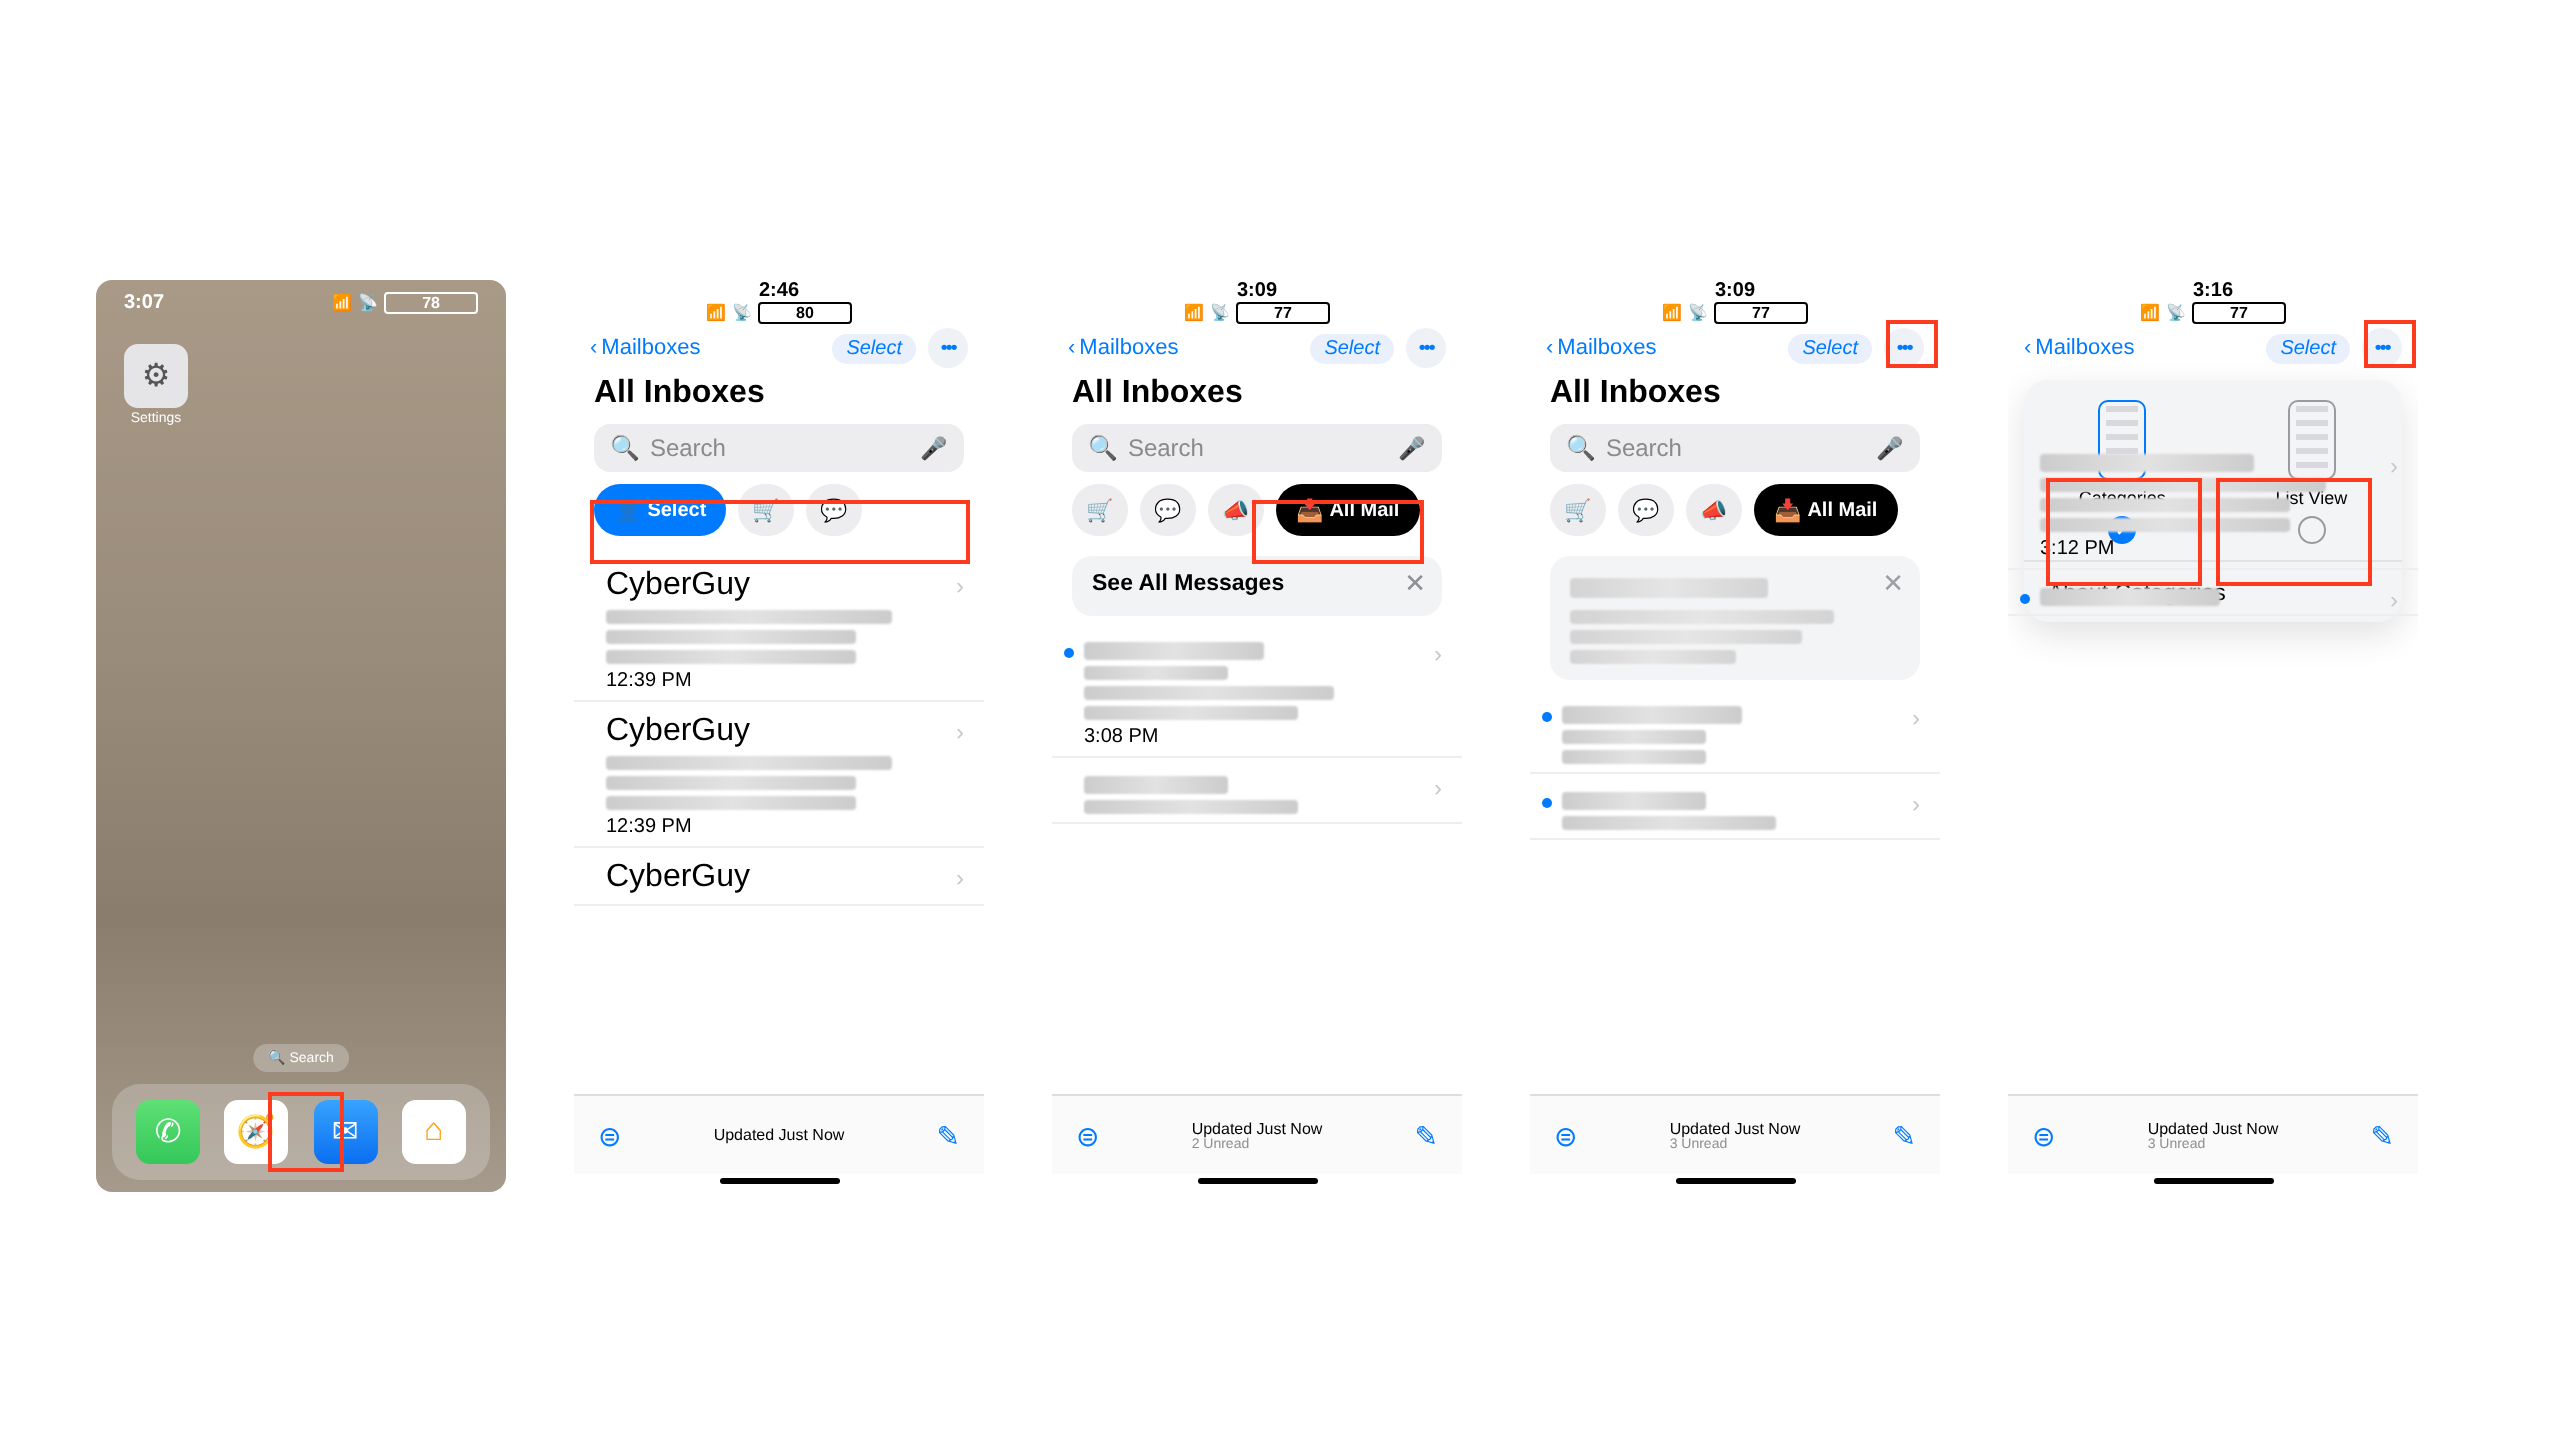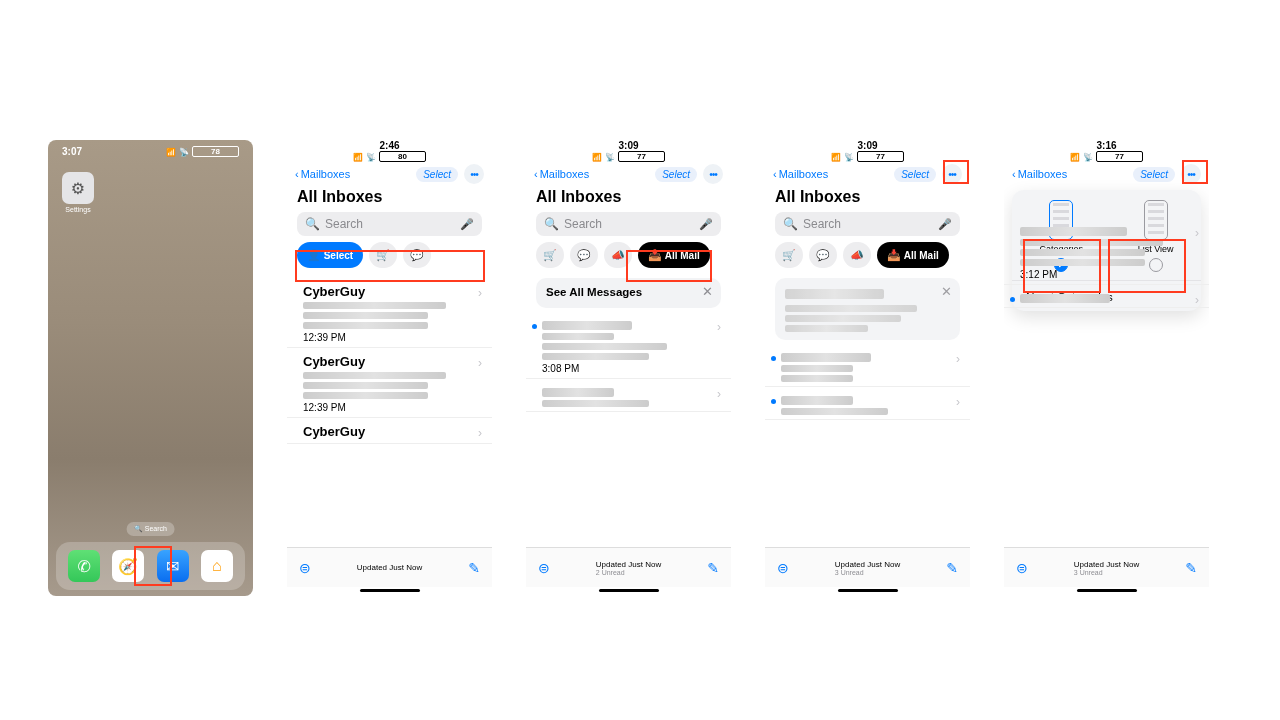--- a/index.html
+++ b/index.html
@@ -43,21 +43,21 @@
 
   .info-card { margin:4px 10px 0; background:#f2f3f5; border-radius:10px; padding:8px 10px; position:relative;}
   .info-title { font-size:11.5px; font-weight:700; color:#000; margin-bottom:2px;}
   .info-sub { font-size:10px; color:#7c7c80; line-height:1.25;}
   .info-close { position:absolute; top:6px; right:8px; color:#8e8e93; font-size:13px;}
 
   .list { flex:1; overflow:hidden; padding-top:4px;}
   .row { padding:6px 10px 4px 16px; position:relative; border-bottom:1px solid #eee;}
   .row .chev { position:absolute; right:10px; top:8px; color:#c7c7cc; font-size:12px;}
   .row .dot { width:5px; height:5px; border-radius:50%; background:#007aff; position:absolute; left:6px; top:12px;}
-  .sender { font-size:13px; font-weight:700; color:#000;}
+  .sender { font-size:16px; font-weight:400; color:#000;}
   .blur { display:block; height:7px; background:linear-gradient(90deg,#ccc,#e2e2e2,#ccc); border-radius:2px; margin-top:3px; filter:blur(.5px);}
   .blur.w80{width:80%}.blur.w70{width:70%}.blur.w60{width:60%}.blur.w50{width:50%}.blur.w40{width:40%}
   .time { font-size:10px; color:#000; margin-top:3px;}
 
   .popup { position:absolute; top:50px; left:8px; right:8px; background:#f3f4f6; border-radius:12px; padding:10px 0 8px; box-shadow:0 6px 18px rgba(0,0,0,.12);}
   .pop-row { display:flex; justify-content:space-around; align-items:flex-start;}
   .pop-col { display:flex; flex-direction:column; align-items:center; gap:4px;}
   .pop-ph { width:24px; height:40px; border:1.5px solid #9a9aa0; border-radius:5px; position:relative;}
   .pop-ph.sel { border-color:#007aff;}
   .pop-ph::before{content:"";position:absolute;top:2px;left:3px;right:3px;bottom:3px;background:repeating-linear-gradient(180deg,#d9d9dd 0 3px,transparent 3px 7px);}

